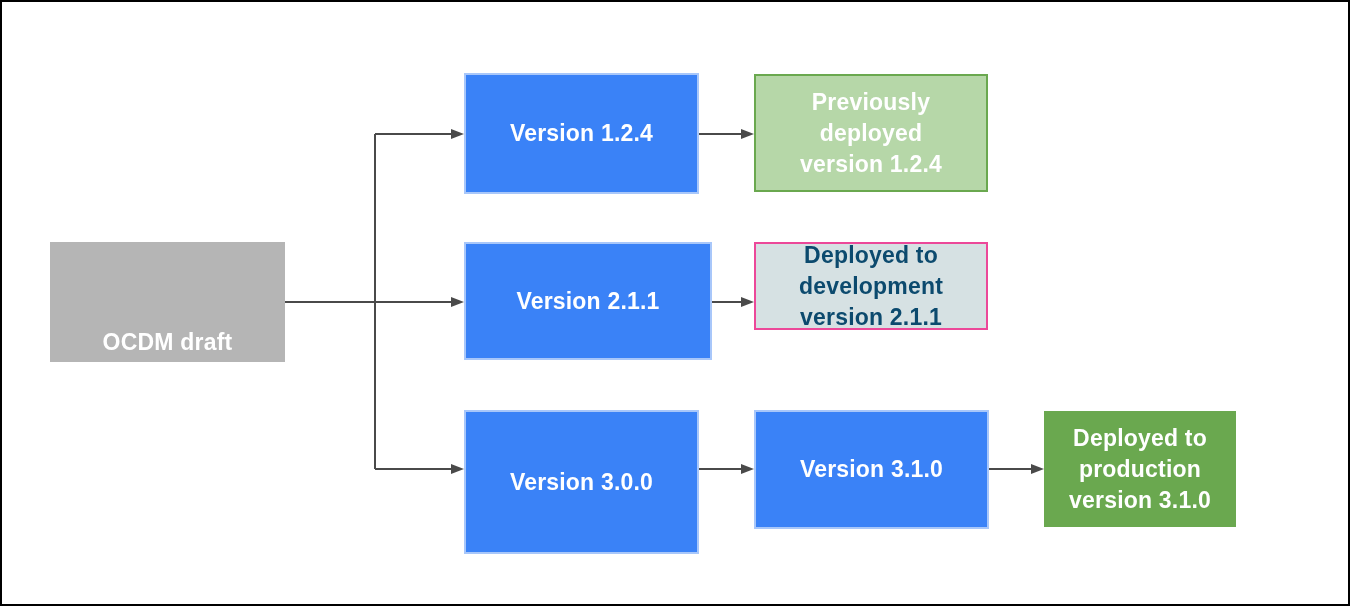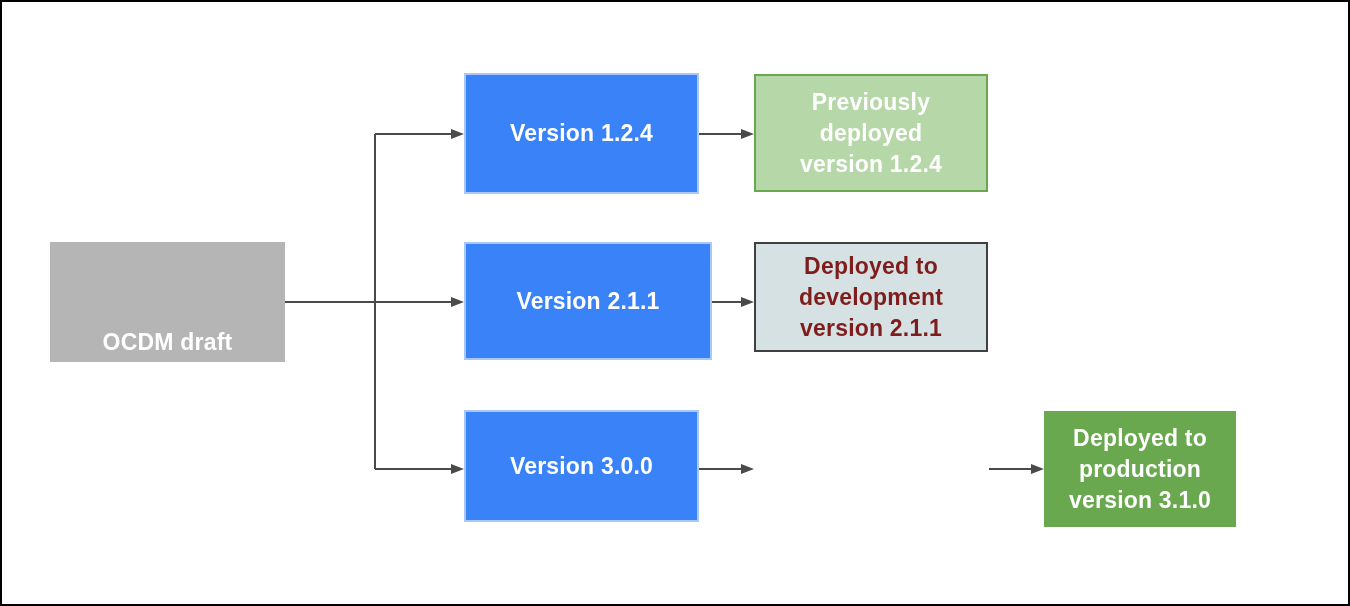--- a/index.html
+++ b/index.html
@@ -38,32 +38,32 @@
     background: #b5b5b5;
     align-items: flex-end;
   }
   .node-version {
     background: #3a82f7;
     border: 2px solid #a8c7fa;
     text-align: right;
   }
   .node-v124 { left: 462px; top: 71px;  width: 235px; height: 121px; }
   .node-v211 { left: 462px; top: 240px; width: 248px; height: 118px; }
-  .node-v300 { left: 462px; top: 408px; width: 235px; height: 112px; }
+  .node-v300 { left: 462px; top: 408px; width: 235px; height: 144px; }
   .node-v310 { left: 752px; top: 408px; width: 235px; height: 119px; }
   .node-prev {
     left: 752px; top: 72px; width: 234px; height: 118px;
     background: #b6d7a8;
     border: 2px solid #6aa84f;
   }
   .node-dev {
-    left: 752px; top: 240px; width: 234px; height: 110px;
+    left: 752px; top: 240px; width: 234px; height: 88px;
     background: #d6e1e3;
-    border: 2px solid #404040;
-    color: #7f1d1d;
+    border: 2px solid #ec4899;
+    color: #0c4a6e;
   }
   .node-prod {
     left: 1042px; top: 409px; width: 192px; height: 116px;
     background: #6aa84f;
   }
 </style>
 </head>
 <body>
 
 <div class="canvas">
@@ -112,18 +112,21 @@
   </div>
 
   <div class="node node-dev">
     <span>Deployed to development version 2.1.1</span>
   </div>
 
   <div class="node node-version node-v300">
     <span>Version 3.0.0</span>
   </div>
 
+  <div class="node node-version node-v310">
+    <span>Version 3.1.0</span>
+  </div>
 
   <div class="node node-prod">
     <span>Deployed to production version 3.1.0</span>
   </div>
 
 </div>
 
 </body></html>

